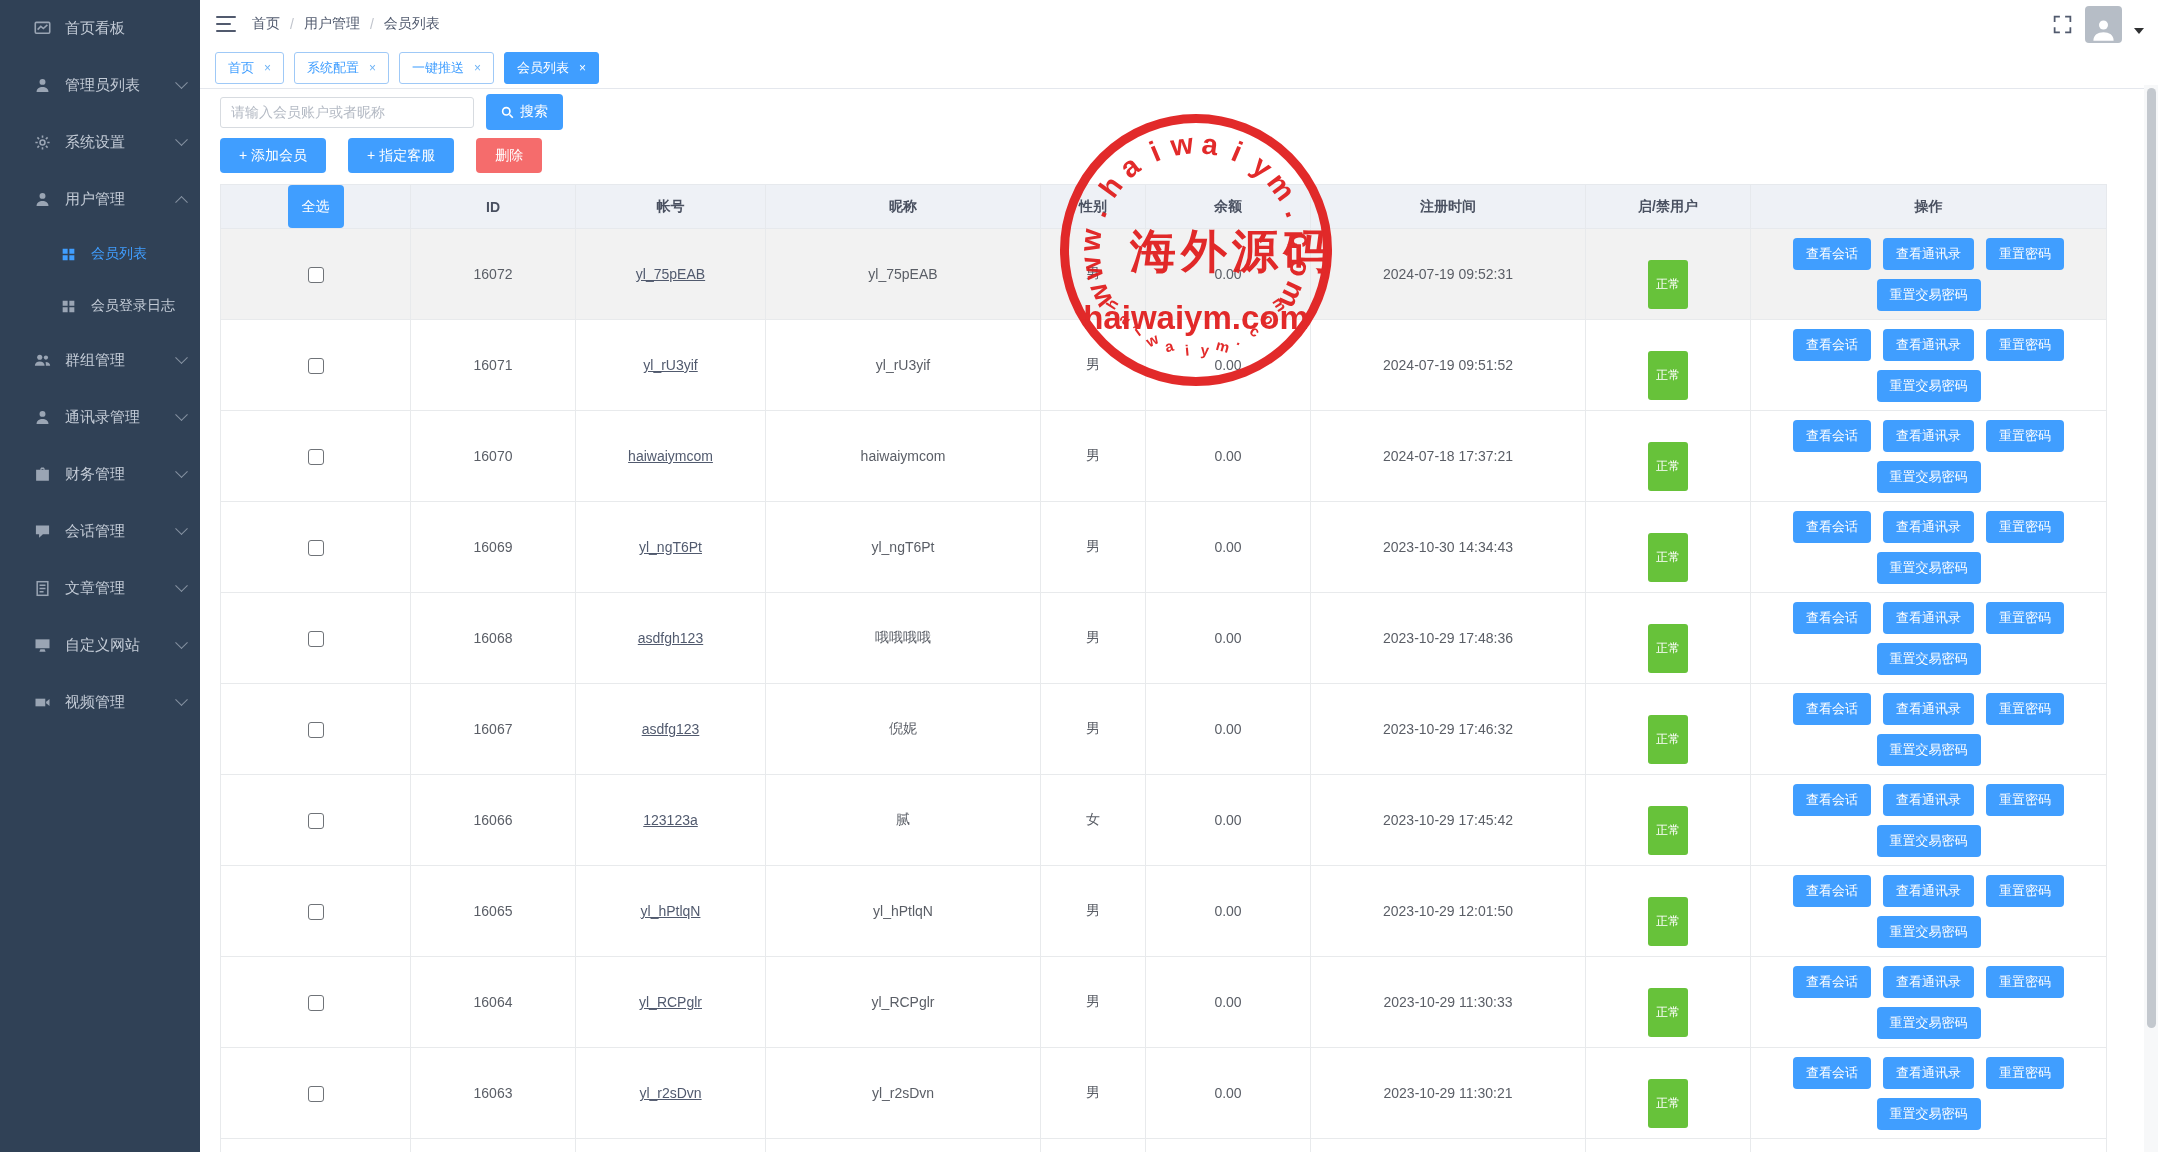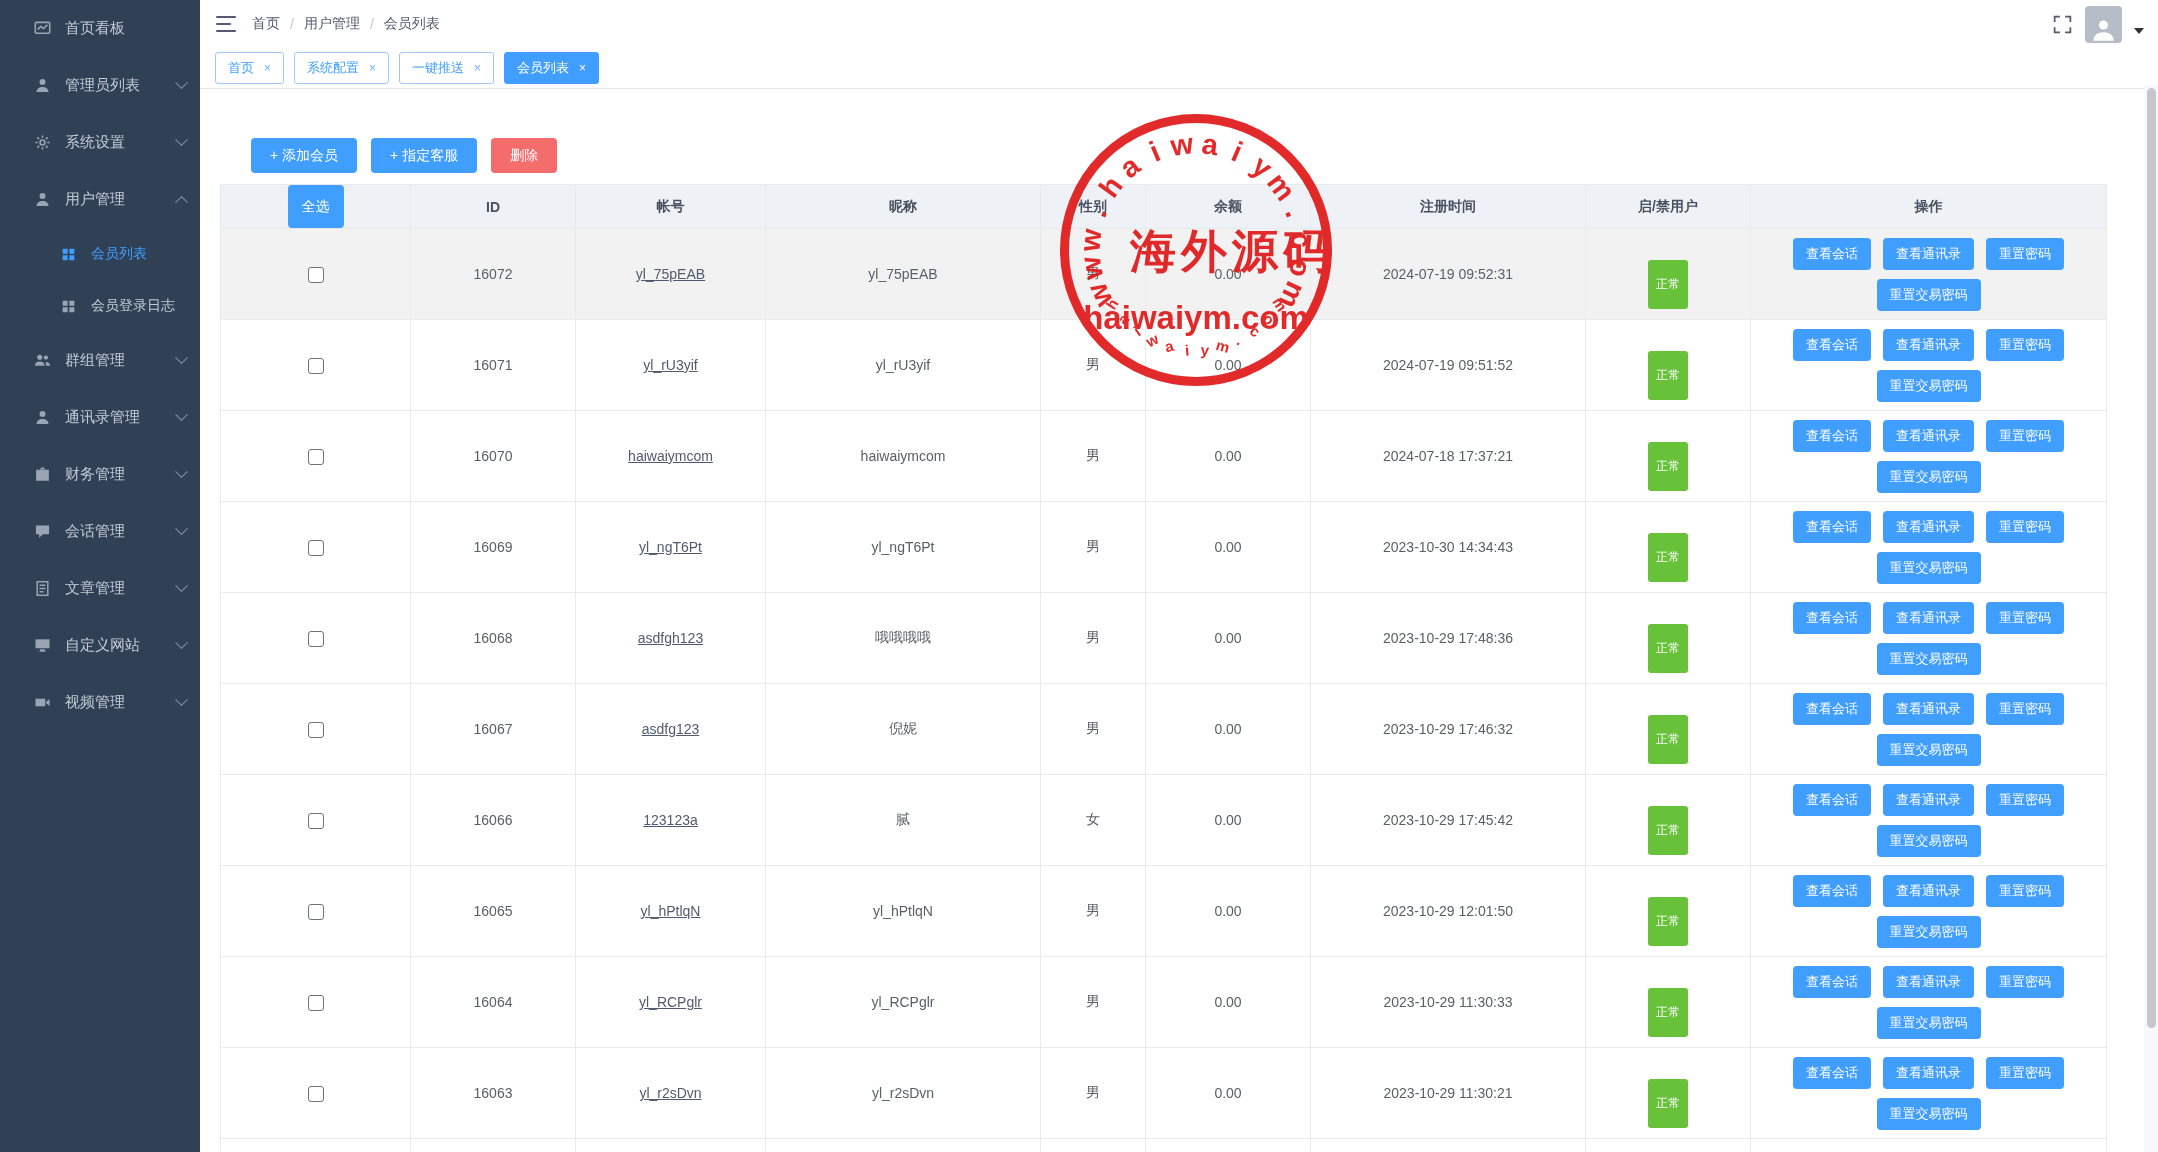--- a/index.html
+++ b/index.html
@@ -41,21 +41,21 @@
   .tab.active .tab-x { color:#fff; }
 
   
   .content { position:absolute; left:200px; top:89px; width:1944px; height:1063px; background:#fff; overflow:hidden; }
   .search-row { position:absolute; left:20px; top:5px; display:flex; align-items:center; }
   .search-input { width:254px; height:31px; border:1px solid #d7dbe0; border-radius:3px; padding:0 10px; font-size:14px; color:#606266; outline:none; }
   .search-input::placeholder { color:#b4bac4; }
   .btn { border:none; border-radius:4px; color:#fff; cursor:pointer; font-size:14px; font-family:inherit; }
   .btn-search { margin-left:12px; height:36px; padding:0 15px; background:#409eff; display:inline-flex; align-items:center; gap:6px; }
   .btn-search svg { width:13px; height:13px; }
-  .actions-row { position:absolute; left:20px; top:49px; display:flex; gap:14px;margin-left:31px; }
+  .actions-row { position:absolute; left:20px; top:49px; display:flex; gap:22px; }
   .btn-add { height:35px; padding:0 19px; background:#409eff; }
   .btn-del { height:35px; padding:0 19px; background:#f56c6c; }
 
   
   table { position:absolute; left:20px; top:95px; width:1886px; border-collapse:collapse; table-layout:fixed; }
   th { height:44px; background:#eef1f6; border:1px solid #e6e9ed; font-size:14px; font-weight:bold; color:#495060; text-align:center; }
   td { height:91px; border:1px solid #e8eaec; font-size:14px; color:#5a5e66; text-align:center; background:#fff; vertical-align:middle; }
   tr.row-hover td { background:#f2f2f2; }
   .cb { display:inline-block; width:16px; height:16px; border:1.4px solid #6f7378; border-radius:3px; background:#fff; cursor:pointer; vertical-align:middle; }
   .btn-selall { width:56px; height:43px; background:#409eff; font-size:14px; }
@@ -257,20 +257,30 @@
         <span>一键推送</span>
         <i class="tab-x">×</i>
       </span>
     <span class="tab active">
         <span>会员列表</span>
         <i class="tab-x">×</i>
       </span>
   </div>
 
   <main class="content">
+    <div class="search-row">
+      <input class="search-input" type="text" placeholder="请输入会员账户或者昵称" style="">
+      <button class="btn btn-search">
+        <svg viewBox="0 0 16 16" fill="none" stroke="#fff" stroke-width="2">
+            <circle cx="6.5" cy="6.5" r="4.5"></circle>
+            <path d="M10.5 10.5L14.5 14.5"></path>
+          </svg>
+        <span>搜索</span>
+      </button>
+    </div>
     <div class="actions-row">
       <button class="btn btn-add">+ 添加会员</button>
       <button class="btn btn-add">+ 指定客服</button>
       <button class="btn btn-del">删除</button>
     </div>
 
     <table>
       <colgroup>
         <col style="width:190px">
           <col style="width:165px">

